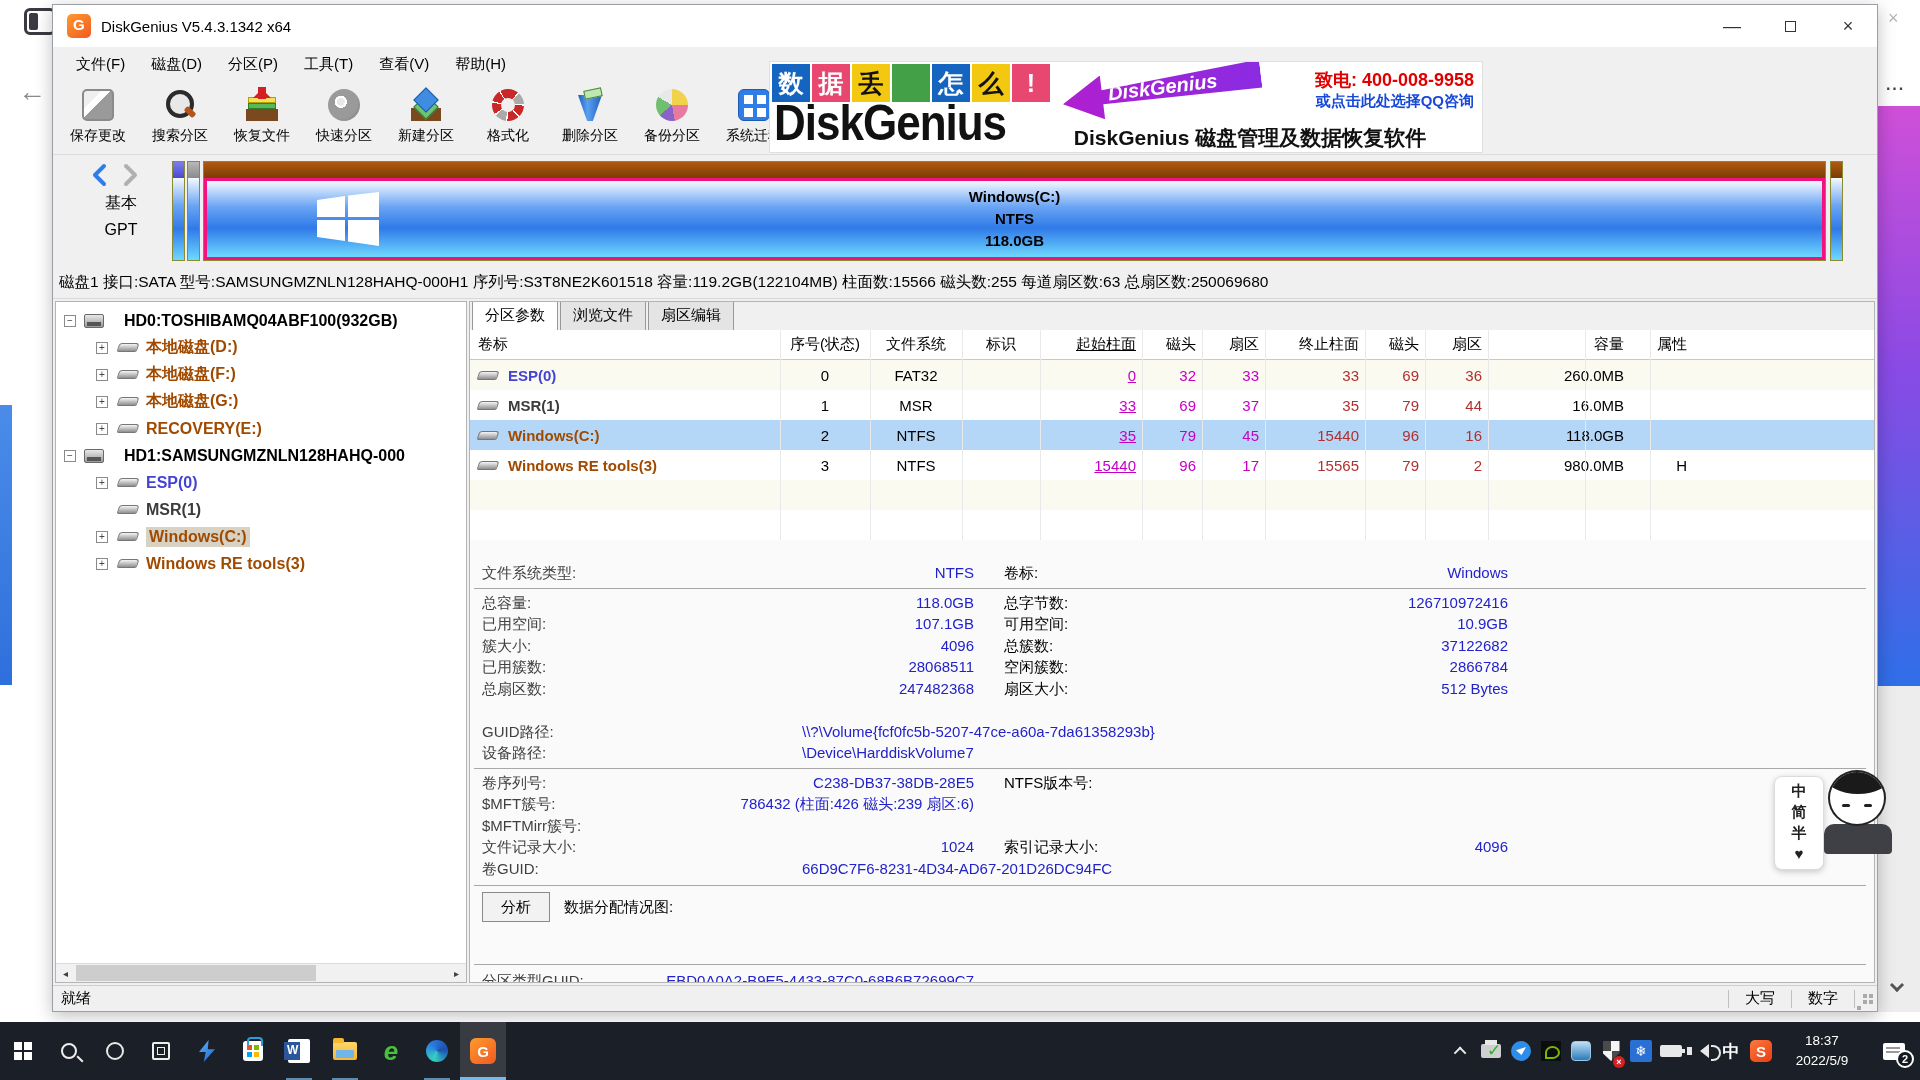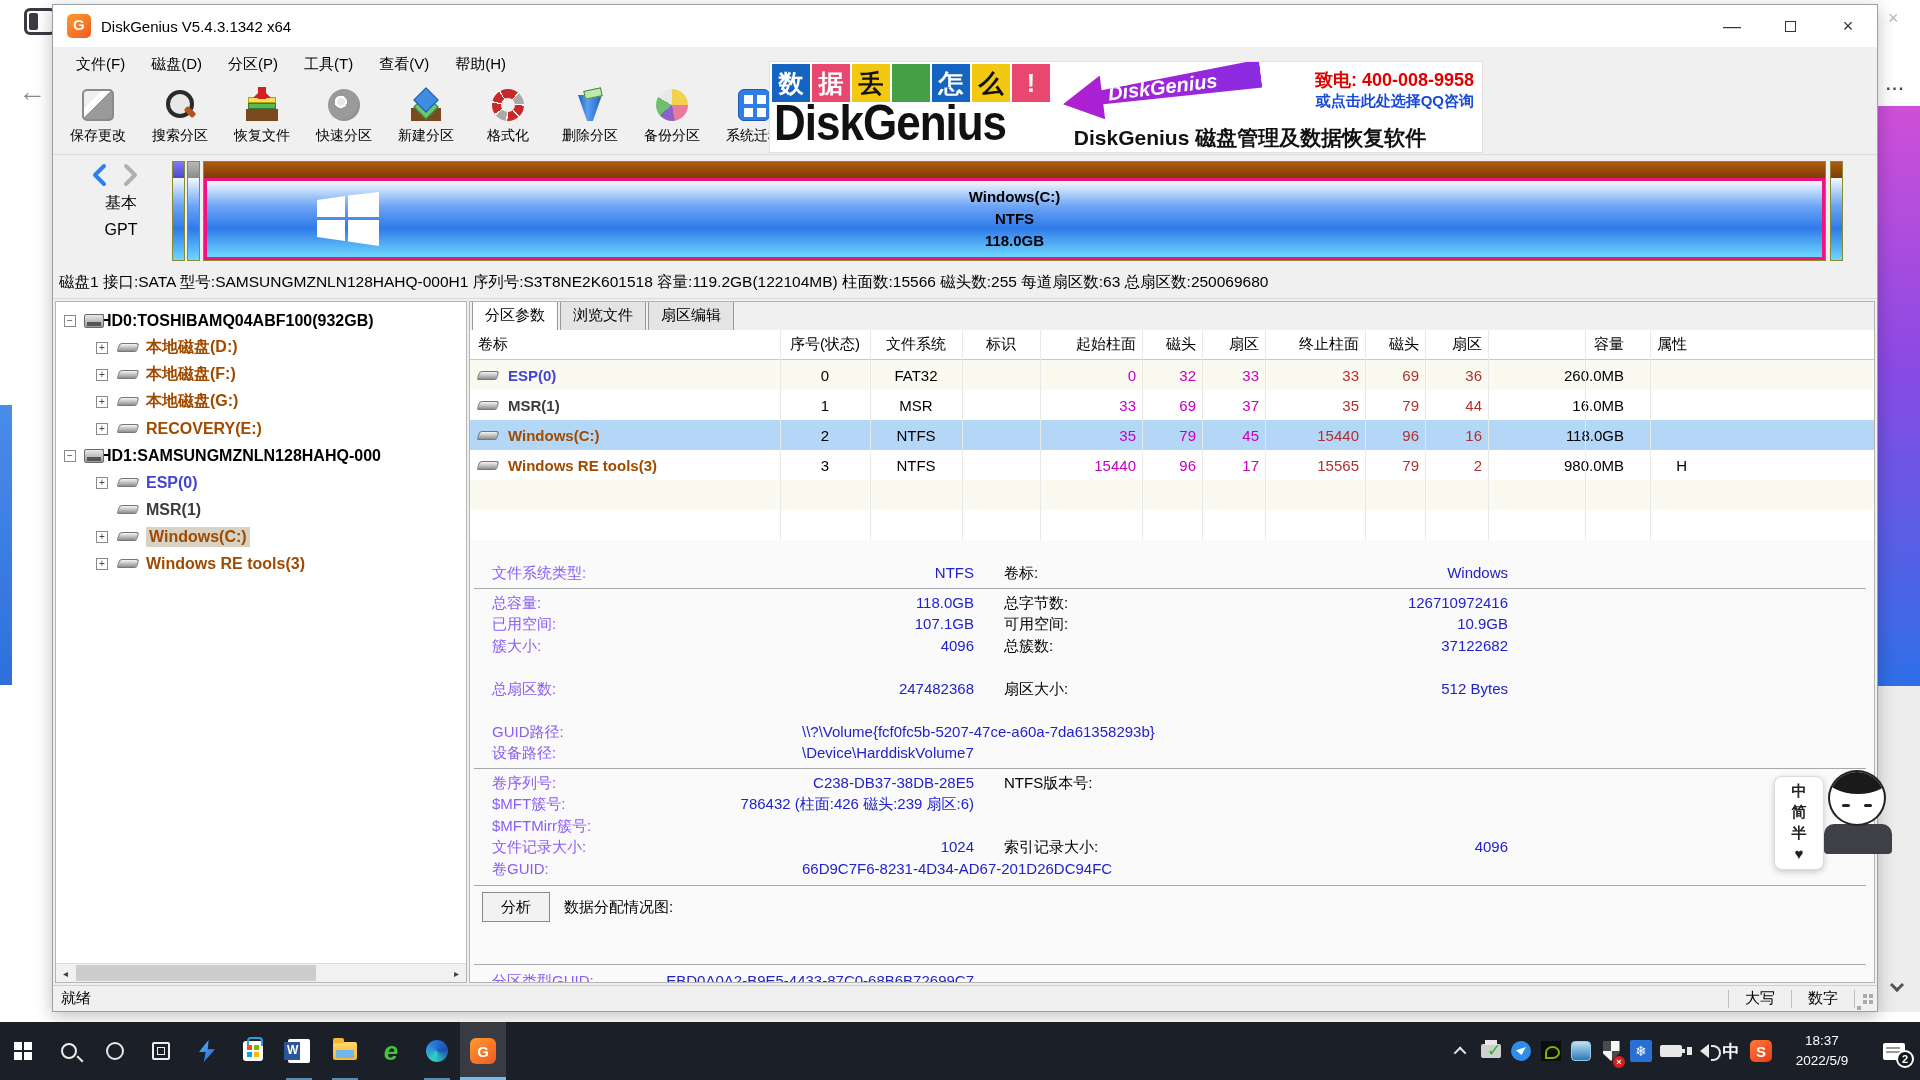--- a/index.html
+++ b/index.html
@@ -108,21 +108,21 @@
 
   
   #tree { position:absolute; left:2px; top:2px; width:412px; bottom:2px; background:#fff; border:1px solid #b4b4b4; overflow:hidden; }
   .trow { position:relative; height:27px; display:flex; align-items:center; }
   .texp { position:absolute; width:12px; height:12px; border:1px solid #8a8a8a; background:#fff; font-size:10px; line-height:9px;
      text-align:center; color:#444; }
   .tico-disk { position:absolute; width:20px; height:14px; background:linear-gradient(180deg,#e8e8e8,#9a9a9a); border:1px solid #6a6a6a; border-radius:2px; }
   .tico-disk::after { content:""; position:absolute; left:2px; bottom:1px; width:14px; height:4px; background:#555; }
   .tico-part { position:absolute; width:20px; height:9px; background:linear-gradient(180deg,#f5f5f5,#8f8f8f); border:1px solid #777; border-radius:3px 3px 2px 2px; transform:skewX(-18deg); }
   .tlabel { font-size:16px; font-weight:700; white-space:nowrap; }
-  .lv0 .texp { left:8px; } .lv0 .tico-disk { left:28px; } .lv0 .tlabel { margin-left:44px; }
+  .lv0 .texp { left:8px; } .lv0 .tico-disk { left:28px; } .lv0 .tlabel { margin-left:68px; }
   .lv1 .texp { left:40px; } .lv1 .tico-part { left:62px; } .lv1 .tlabel { margin-left:90px; }
   .c-black { color:#000; } .c-brown { color:#a04a00; } .c-blue { color:#4444d4; } .c-dark { color:#3c3c3c; }
   .tsel { background:#d7d2c4; padding:1px 3px; }
   #tree-hscroll { position:absolute; left:0; right:0; bottom:0; height:19px; background:#f1f1f1; border-top:1px solid #dcdcdc; }
   .sc-arrow { position:absolute; top:0; width:19px; height:18px; display:flex; align-items:center; justify-content:center; font-size:10px; color:#404040; background:#f1f1f1; }
   #sc-left { left:0; } #sc-right { right:0; }
   #sc-thumb { position:absolute; left:20px; top:1px; width:240px; height:16px; background:#cdcdcd; }
 
   
   #rpanel { position:absolute; left:416px; top:2px; right:2px; bottom:2px; background:#fff; border:1px solid #b4b4b4; overflow:hidden; }
@@ -132,40 +132,40 @@
 
   
   #ptable { position:absolute; left:0; top:28px; right:0; height:210px; background:#fff; }
   .prow { display:flex; height:30px; align-items:center; font-size:15px; }
   #phead { border-bottom:1px solid #c8c8c8; color:#000; height:30px; }
   .cell { height:100%; display:flex; align-items:center; }
   .cl-name { width:310px; padding-left:8px; }
   .cl-seq { width:90px; justify-content:center; }
   .cl-fs { width:92px; justify-content:center; }
   .cl-flag { width:78px; justify-content:center; }
-  .cl-sc { width:102px; justify-content:flex-end; padding-right:6px; }
+  .cl-sc { width:102px; justify-content:flex-end; padding-right:6px;text-decoration:underline; }
   .cl-sh { width:60px; justify-content:flex-end; padding-right:6px; }
   .cl-ss { width:63px; justify-content:flex-end; padding-right:6px; }
   .cl-ec { width:100px; justify-content:flex-end; padding-right:6px; }
   .cl-eh { width:60px; justify-content:flex-end; padding-right:6px; }
   .cl-es { width:63px; justify-content:flex-end; padding-right:6px; }
   .cl-cap { width:97px; justify-content:flex-end; padding-right:8px;margin-left:47px; }
   .cl-attr { width:65px; justify-content:flex-end; padding-right:10px; }
   .r-cream { background:#fbfaf0; }
   .r-white { background:#ffffff; }
   .r-sel { background:#b5d7f7; }
   .v-magenta { color:#c400c4; } .v-red { color:#b03030; } .v-black { color:#000; }
   .pname { display:flex; align-items:center; gap:10px; font-weight:700; }
   .pname .tico-part { position:static; flex:0 0 auto; }
   .colsep { position:absolute; top:28px; width:1px; height:210px; background:#e9e9e9; }
 
   
   #details { position:absolute; left:0; top:238px; right:0; bottom:0; background:#fafafa; font-size:15px; }
   .drow { position:absolute; left:0; right:0; height:22px; }
-  .d-label { position:absolute; left:22px; color:#8b5cf6; }
+  .d-label { position:absolute; left:12px; color:#404040; }
   .d-val { position:absolute; left:10px; width:494px; text-align:right; color:#2222cc; }
   .d-val.path { left:332px; width:auto; text-align:left; }
   .d-rlabel { position:absolute; left:534px; color:#000; }
   .d-rval { position:absolute; left:534px; width:504px; text-align:right; color:#2222cc; }
   .dsep { position:absolute; left:4px; right:8px; height:1px; background:#a8a8a8; }
   #analyze-btn { position:absolute; left:12px; top:590px; width:68px; height:30px; background:#f2f2f2; border:1px solid #8a8a8a;
      font-size:15px; color:#000; display:flex; align-items:center; justify-content:center; }
   #alloc-label { position:absolute; left:94px; top:596px; font-size:15px; color:#000; }
 
   
@@ -600,20 +600,26 @@
             <span class="d-val">107.1GB</span>
           <span class="d-rlabel">可用空间:</span>
             <span class="d-rval">10.9GB</span>
           </div>
         <div class="drow" style="top:97px">
           <span class="d-label">簇大小:</span>
             <span class="d-val">4096</span>
           <span class="d-rlabel">总簇数:</span>
             <span class="d-rval">37122682</span>
           </div>
+        <div class="drow" style="top:118px">
+          <span class="d-label">已用簇数:</span>
+            <span class="d-val">28068511</span>
+          <span class="d-rlabel">空闲簇数:</span>
+            <span class="d-rval">2866784</span>
+          </div>
         <div class="drow" style="top:140px">
           <span class="d-label">总扇区数:</span>
             <span class="d-val">247482368</span>
           <span class="d-rlabel">扇区大小:</span>
             <span class="d-rval">512 Bytes</span>
           </div>
         <div class="drow" style="top:183px">
           <span class="d-label">GUID路径:</span>
             <span class="d-val path">\\?\Volume{fcf0fc5b-5207-47ce-a60a-7da61358293b}</span>
           </div>

